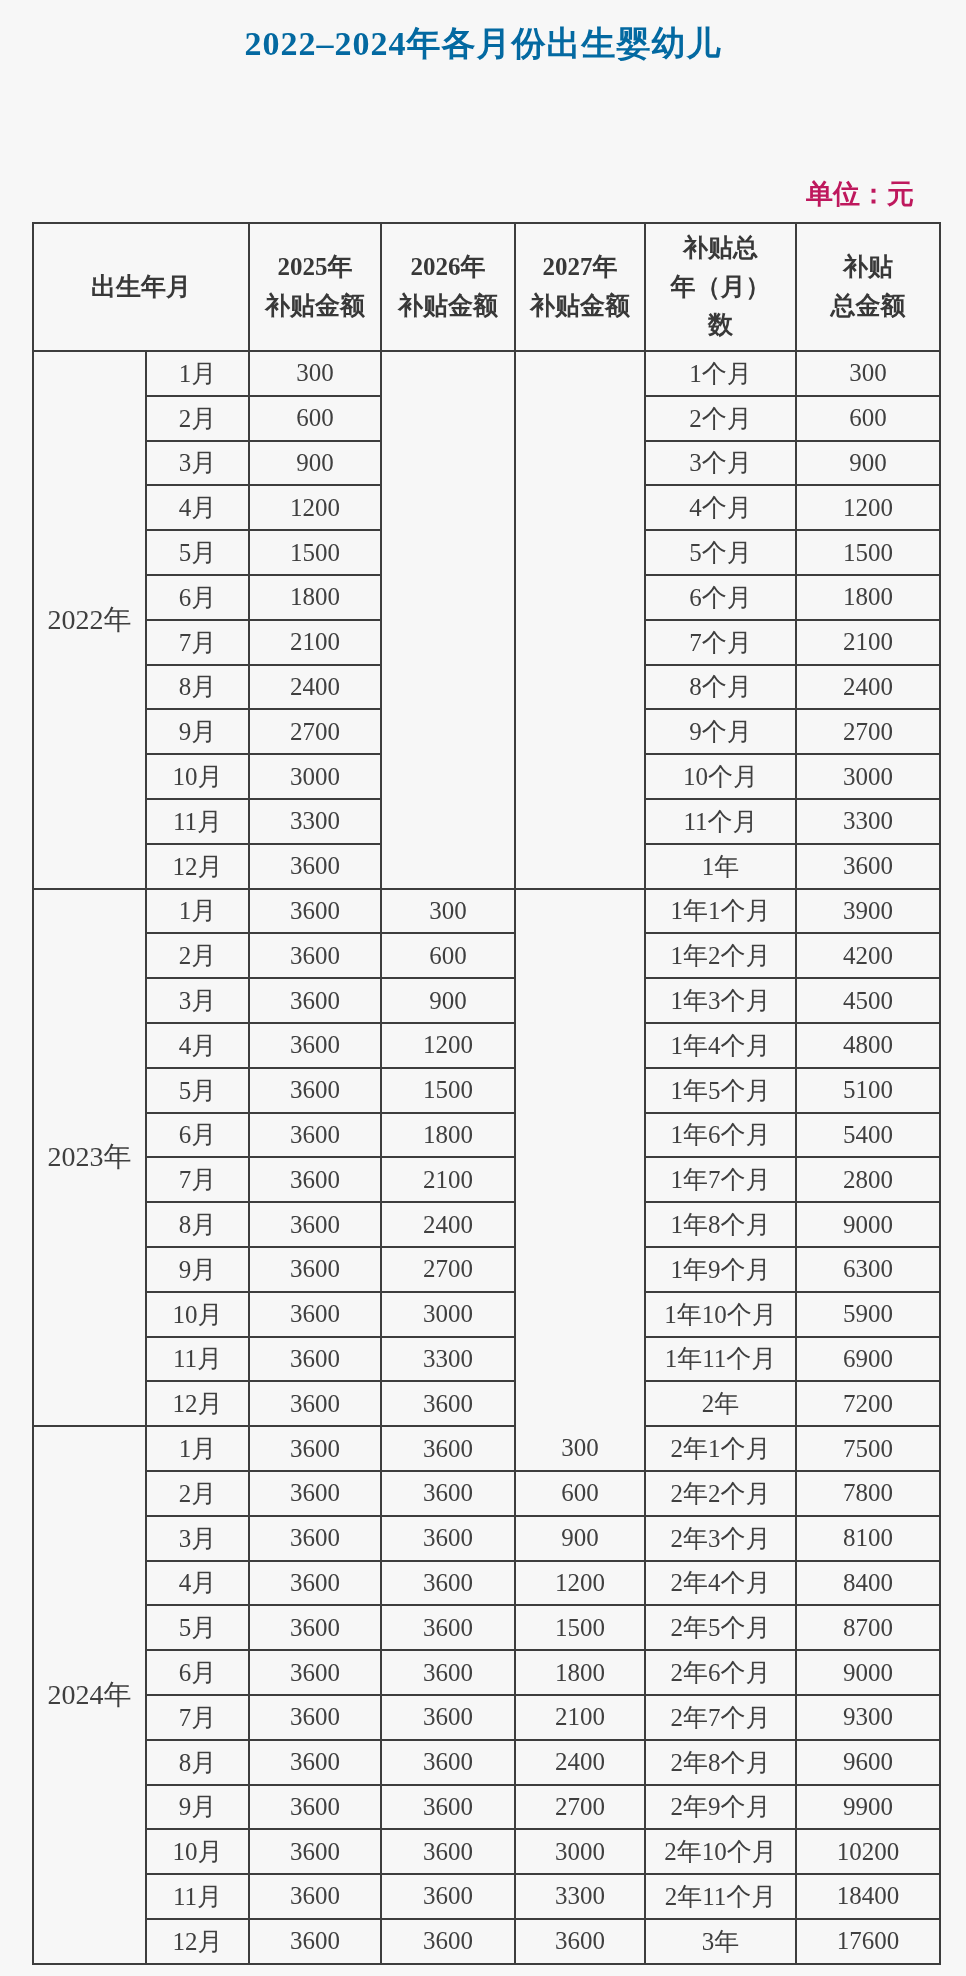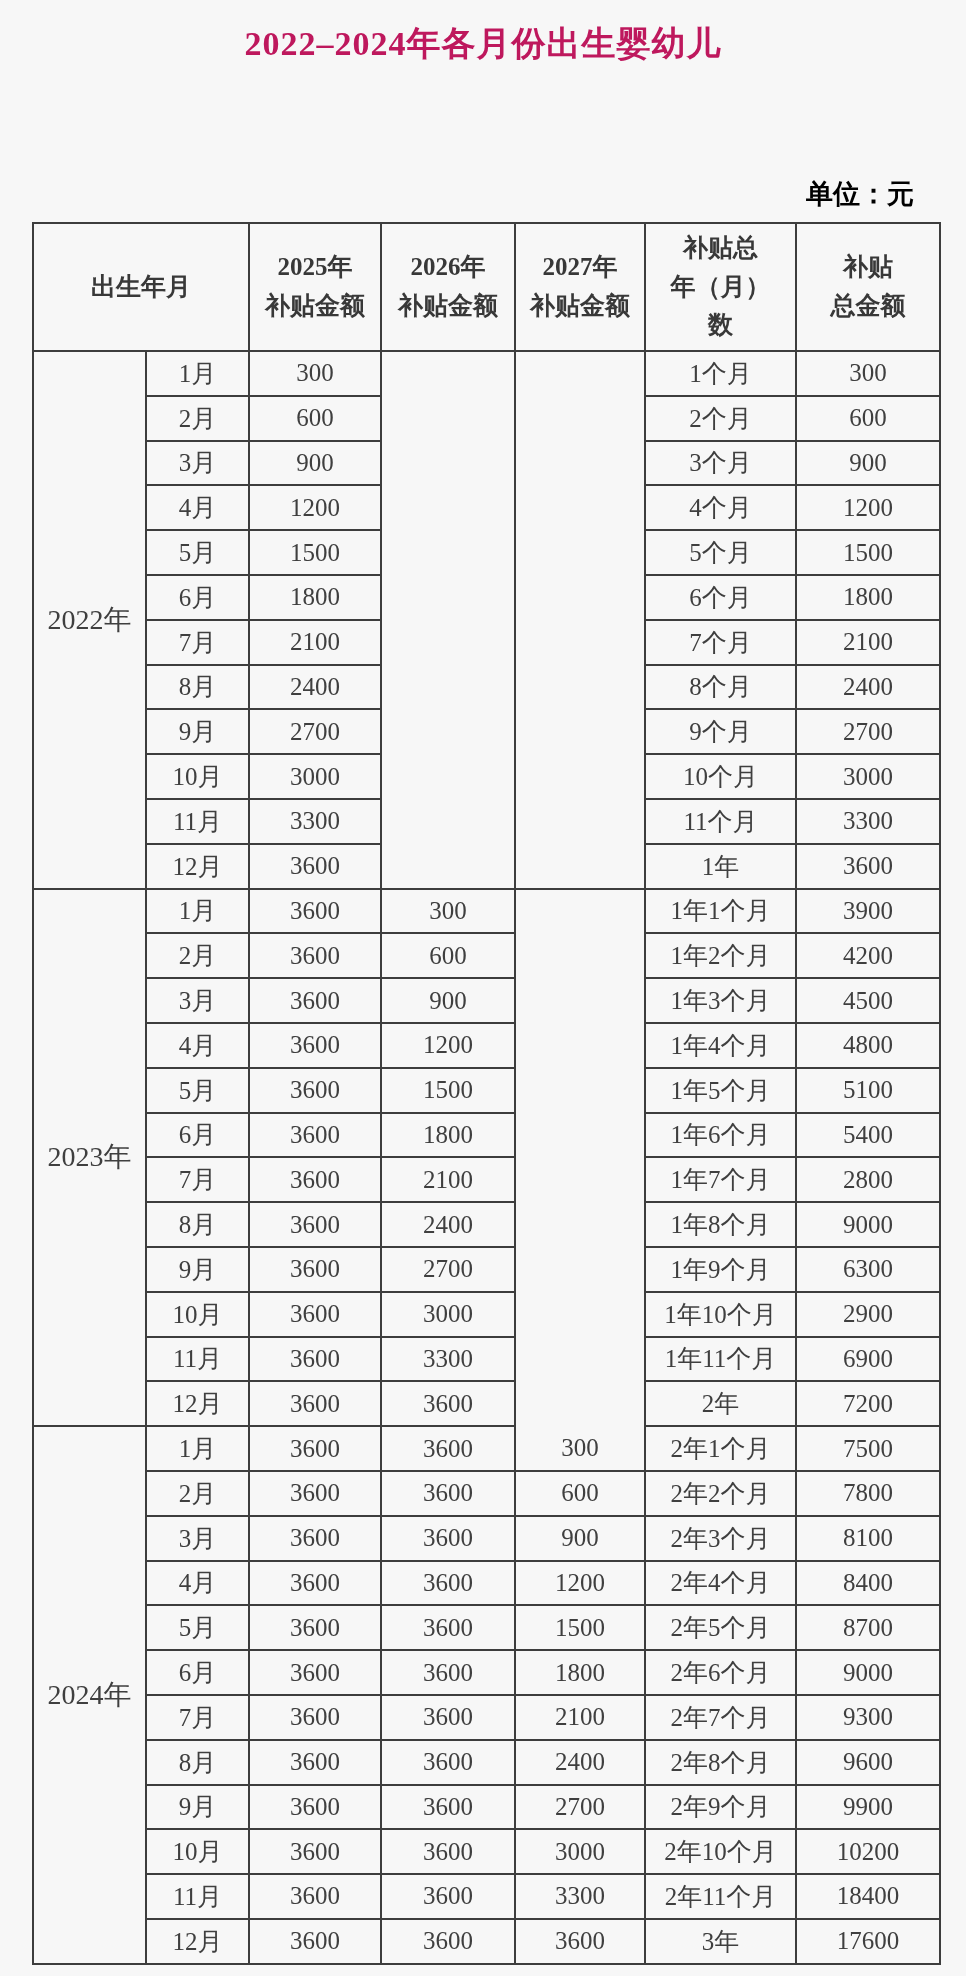--- a/index.html
+++ b/index.html
@@ -6,27 +6,27 @@
   body {
     width:966px; height:1976px;
     background:#f7f7f7;
     font-family:"Liberation Serif","DejaVu Serif",serif;
     color:#3a3a3a;
   }
   .page { position:relative; width:966px; height:1976px; overflow:hidden; }
 
   .title {
     position:absolute; top:22px; left:0; width:100%;
-    text-align:center; font-weight:bold; color:#be185d;
+    text-align:center; font-weight:bold; color:#0369a1;
     font-size:34px; line-height:44px; letter-spacing:1px;
   }
 
   .unit {
     position:absolute; top:176px; right:52px;
-    font-size:27px; font-weight:600; color:#000000;
+    font-size:27px; font-weight:600; color:#be185d;
   }
 
   table.subsidy {
     position:absolute; top:222px; left:32px;
     width:907px; border-collapse:collapse; table-layout:fixed;
     background:transparent;
   }
   th, td {
     border:2px solid #3d3d3d;
     text-align:center; vertical-align:middle;
@@ -209,21 +209,21 @@
           <td>3600</td>
           <td>2700</td>
           <td>1年9个月</td>
           <td>6300</td>
         </tr>
         <tr>
           <td>10月</td>
           <td>3600</td>
           <td>3000</td>
           <td>1年10个月</td>
-          <td>2900</td>
+          <td>5900</td>
         </tr>
         <tr>
           <td>11月</td>
           <td>3600</td>
           <td>3300</td>
           <td>1年11个月</td>
           <td>6900</td>
         </tr>
         <tr>
           <td>12月</td>

